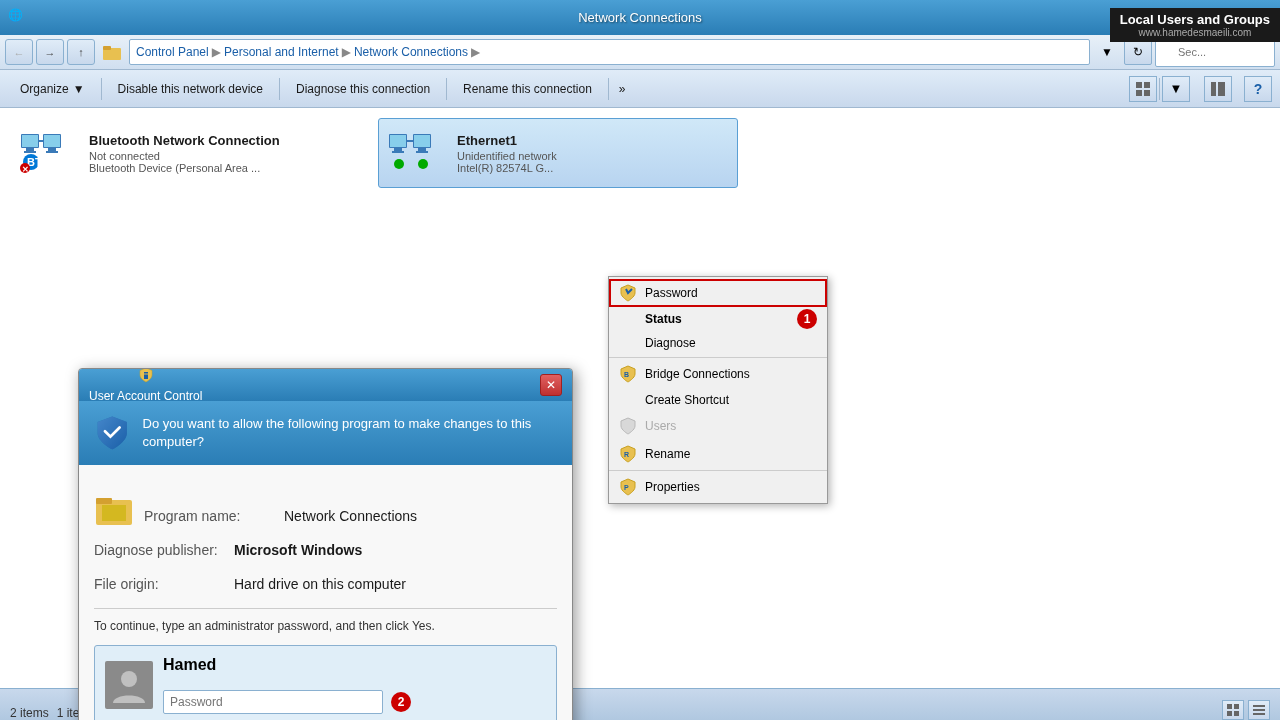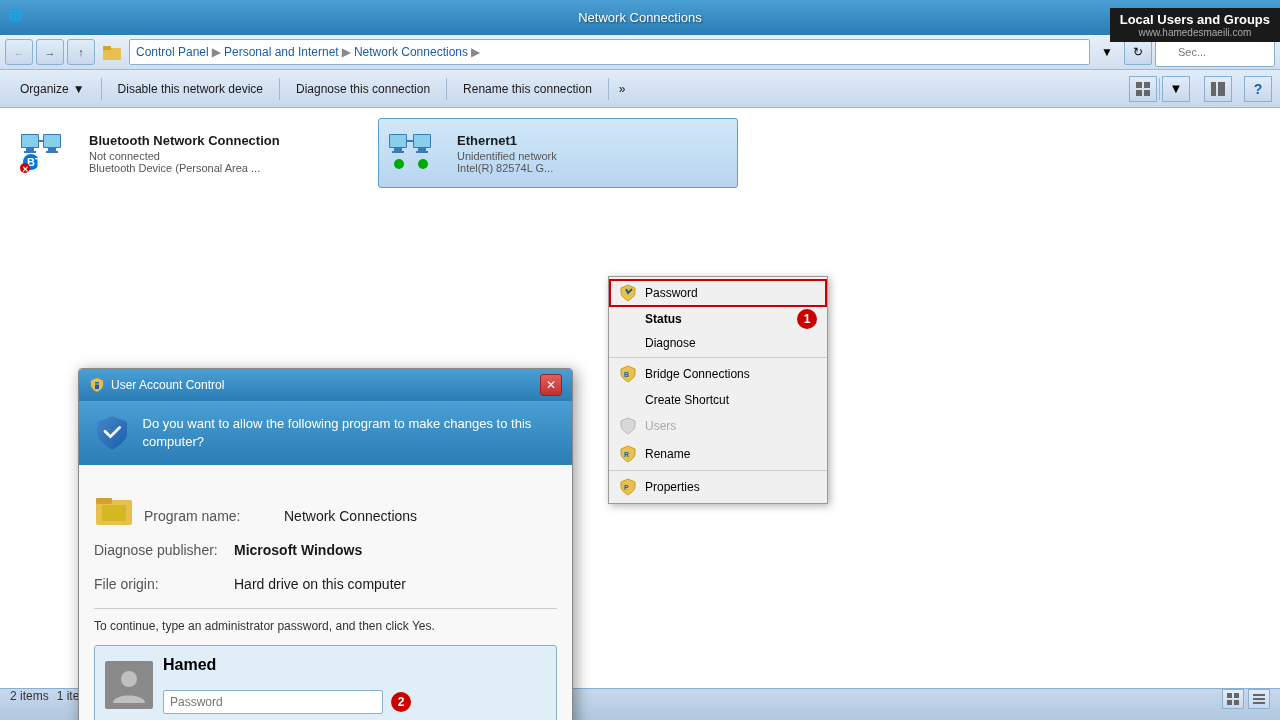--- a/index.html
+++ b/index.html
@@ -275,20 +275,21 @@
       background: linear-gradient(to bottom, #4a9fd4, #2a7db5);
       display: flex;
       align-items: center;
       padding: 0 10px;
       justify-content: space-between;
     }
     .uac-titlebar-left {
       display: flex;
       align-items: center;
       gap: 6px;
+      flex-direction: column;
     }
     .uac-title-text { color: white; font-size: 12px; }
     .uac-close-btn {
       width: 22px;
       height: 22px;
       background: linear-gradient(to bottom, #e06060, #c03030);
       border: 1px solid #a02020;
       border-radius: 3px;
       color: white;
       font-size: 12px;
@@ -401,21 +402,21 @@
       cursor: pointer;
       font-size: 12px;
     }
 
     
     .status-bar {
       height: 32px;
       background: linear-gradient(to bottom, #c8d8ec, #b0c8e0);
       border-top: 1px solid #8ab0d0;
       display: flex;
-      align-items: flex-start;
+      align-items: flex-end;
       padding: 0 10px;
       font-size: 12px;
       color: #333;
       position: absolute;
       bottom: 0;
       left: 0;
       right: 0;
       gap: 8px;
     }
     .status-right {

